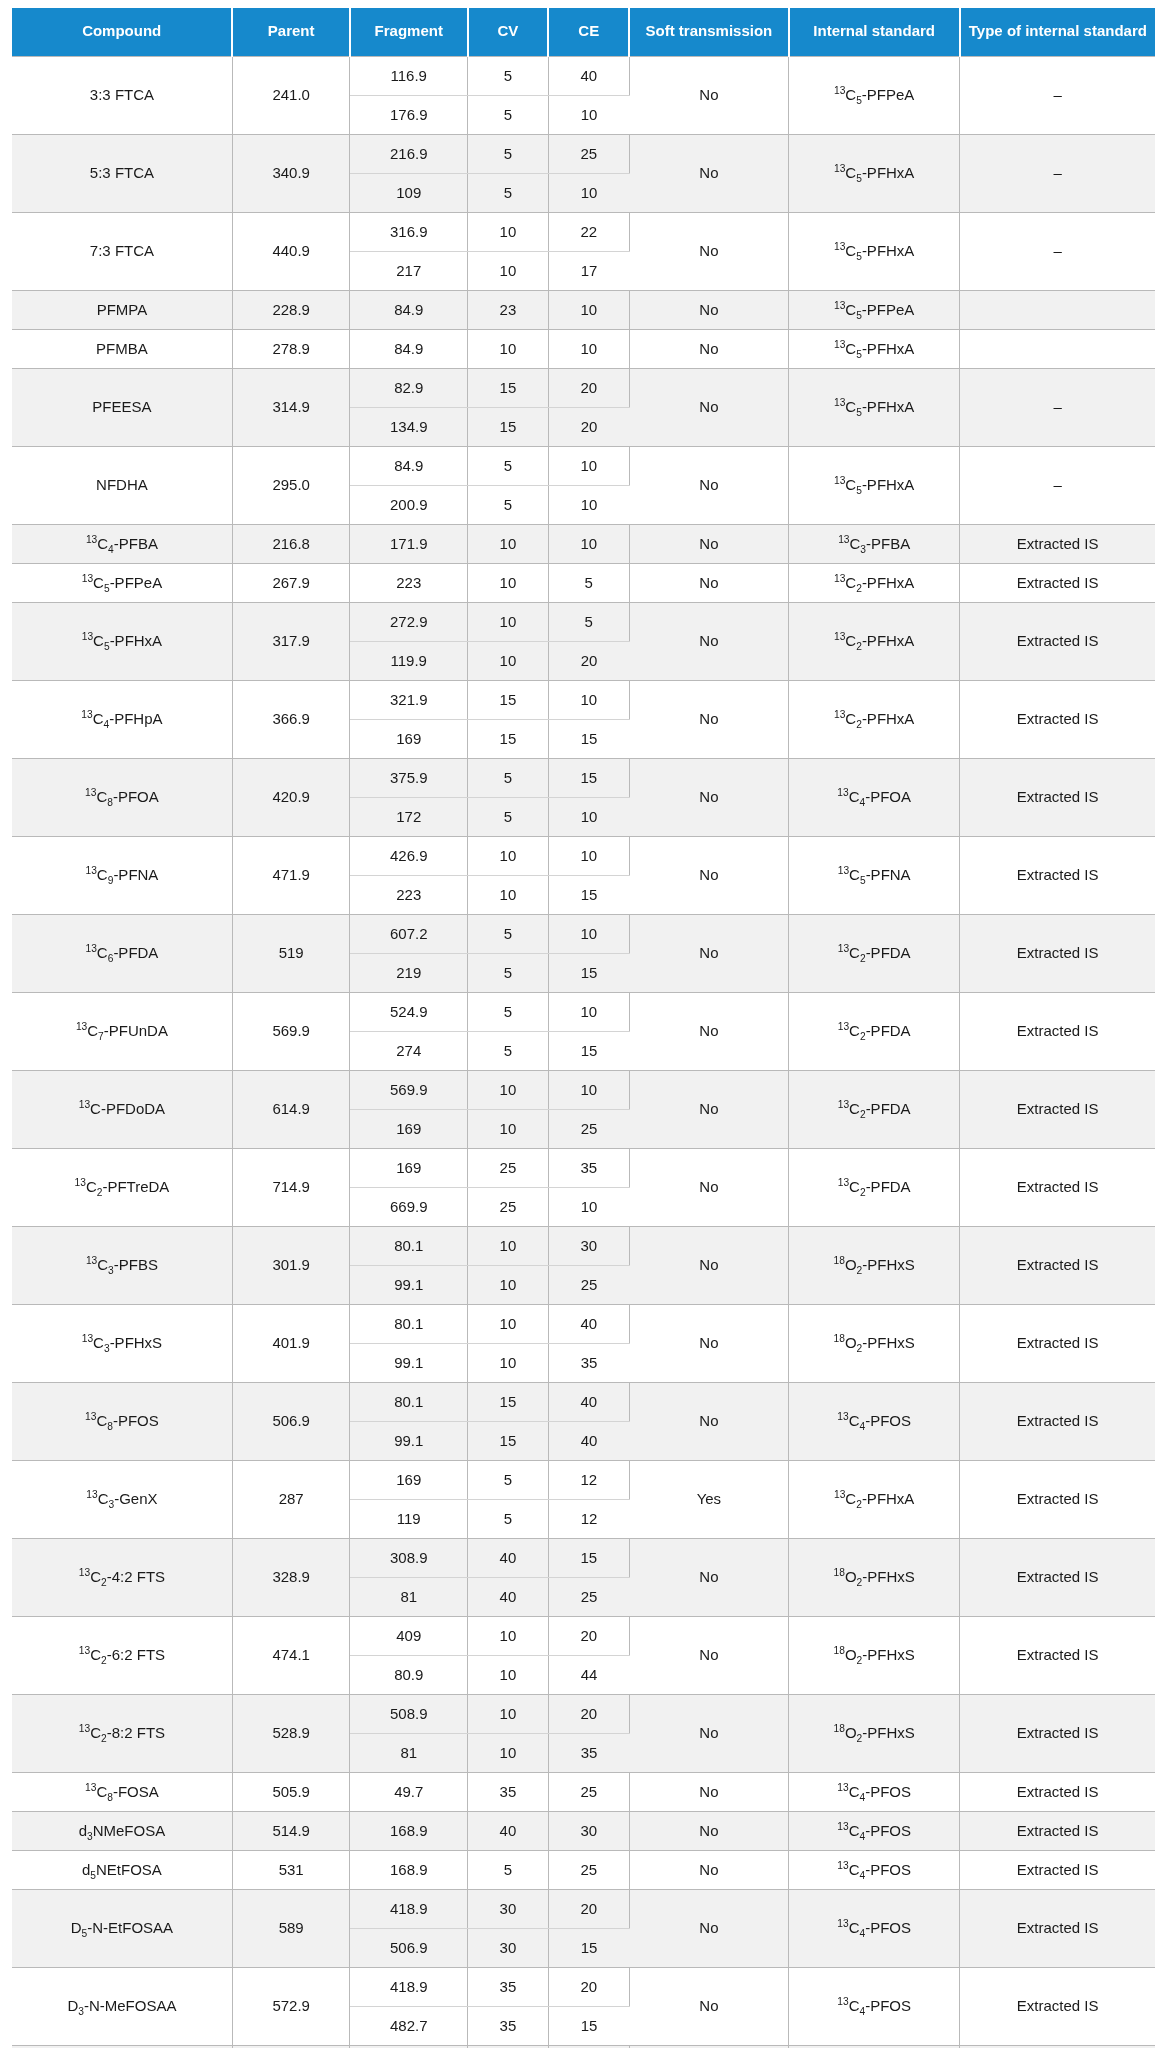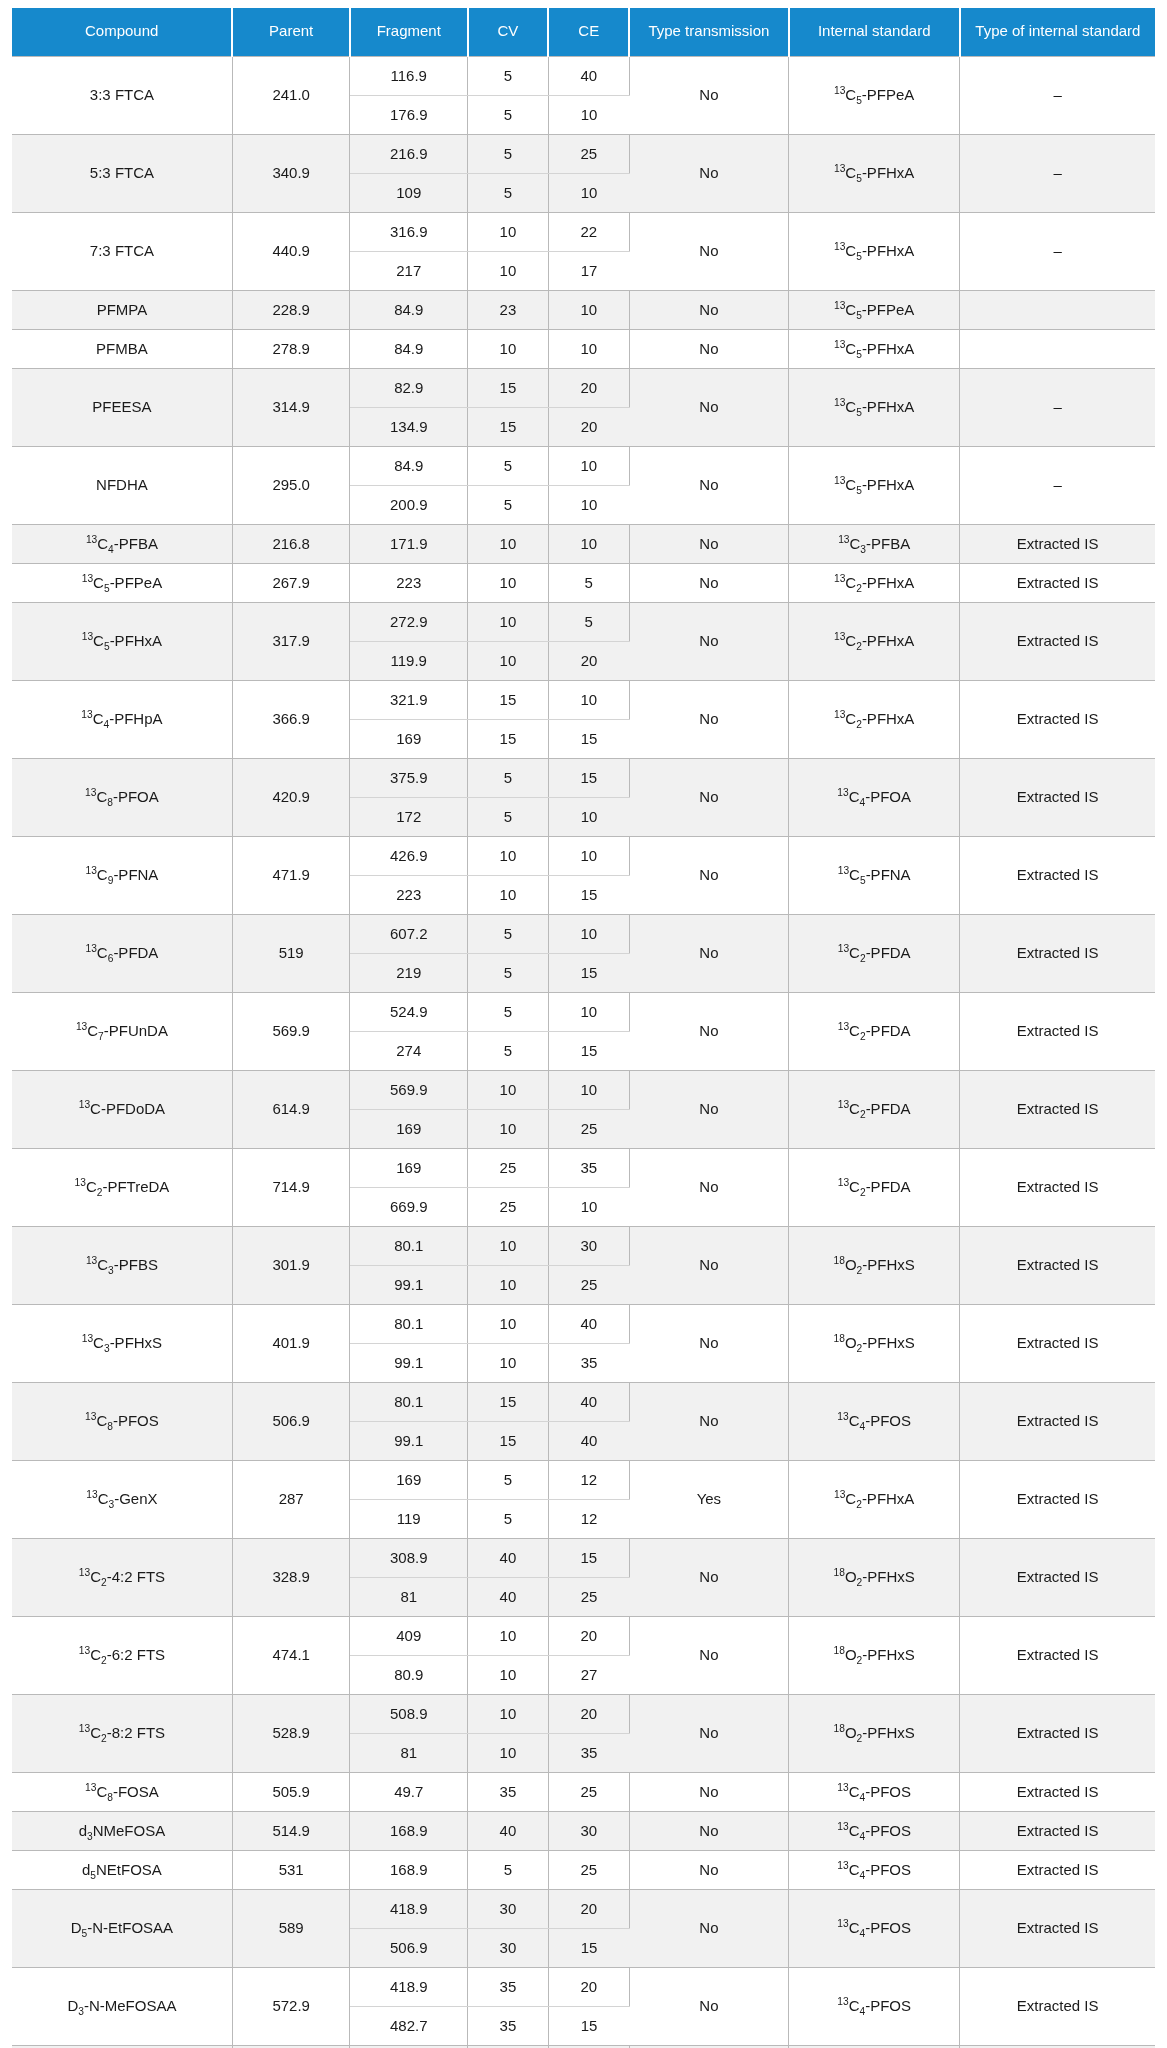--- a/index.html
+++ b/index.html
@@ -28,21 +28,21 @@
   table.msms col.c-fragment { width: 112px; }
   table.msms col.c-cv       { width: 77px; }
   table.msms col.c-ce       { width: 77px; }
   table.msms col.c-soft     { width: 152px; }
   table.msms col.c-is       { width: 163px; }
   table.msms col.c-type     { width: 186px; }
 
   thead th {
     background: #1689cc;
     color: #ffffff;
-    font-weight: normal;
+    font-weight: bold;
     font-size: 15px;
     line-height: 1.25;
     text-align: center;
     vertical-align: middle;
     padding: 1px 4px;
     border-right: 2px solid #ffffff;
     height: 48px;
     box-sizing: border-box;
   }
   thead th:last-child { border-right: none; }
@@ -90,21 +90,21 @@
       <col class="c-is">
         <col class="c-type">
     </colgroup>
     <thead>
       <tr>
         <th>Compound</th>
         <th>Parent</th>
         <th>Fragment</th>
         <th>CV</th>
         <th>CE</th>
-        <th>Type transmission</th>
+        <th>Soft transmission</th>
         <th>Internal standard</th>
         <th>Type of internal standard</th>
       </tr>
     </thead>
     <tbody id="tbody">
         <tr class="plain group-start dbl-row">
           <td rowspan="2" class="span-cell">3:3 FTCA</td>
           <td rowspan="2" class="span-cell">241.0</td>
           <td class="sub-top">116.9</td>
           <td class="sub-top">5</td>
@@ -419,21 +419,21 @@
           <td class="sub-top">409</td>
           <td class="sub-top">10</td>
           <td class="sub-top">20</td>
           <td rowspan="2" class="span-cell">No</td>
           <td rowspan="2" class="span-cell"><sup>18</sup>O<sub>2</sub>-PFHxS</td>
           <td rowspan="2" class="span-cell">Extracted IS</td>
         </tr>
         <tr class="plain sub dbl-row">
           <td>80.9</td>
           <td>10</td>
-          <td>27</td>
+          <td>44</td>
         </tr>
         <tr class="stripe group-start dbl-row">
           <td rowspan="2" class="span-cell"><sup>13</sup>C<sub>2</sub>-8:2 FTS</td>
           <td rowspan="2" class="span-cell">528.9</td>
           <td class="sub-top">508.9</td>
           <td class="sub-top">10</td>
           <td class="sub-top">20</td>
           <td rowspan="2" class="span-cell">No</td>
           <td rowspan="2" class="span-cell"><sup>18</sup>O<sub>2</sub>-PFHxS</td>
           <td rowspan="2" class="span-cell">Extracted IS</td>

